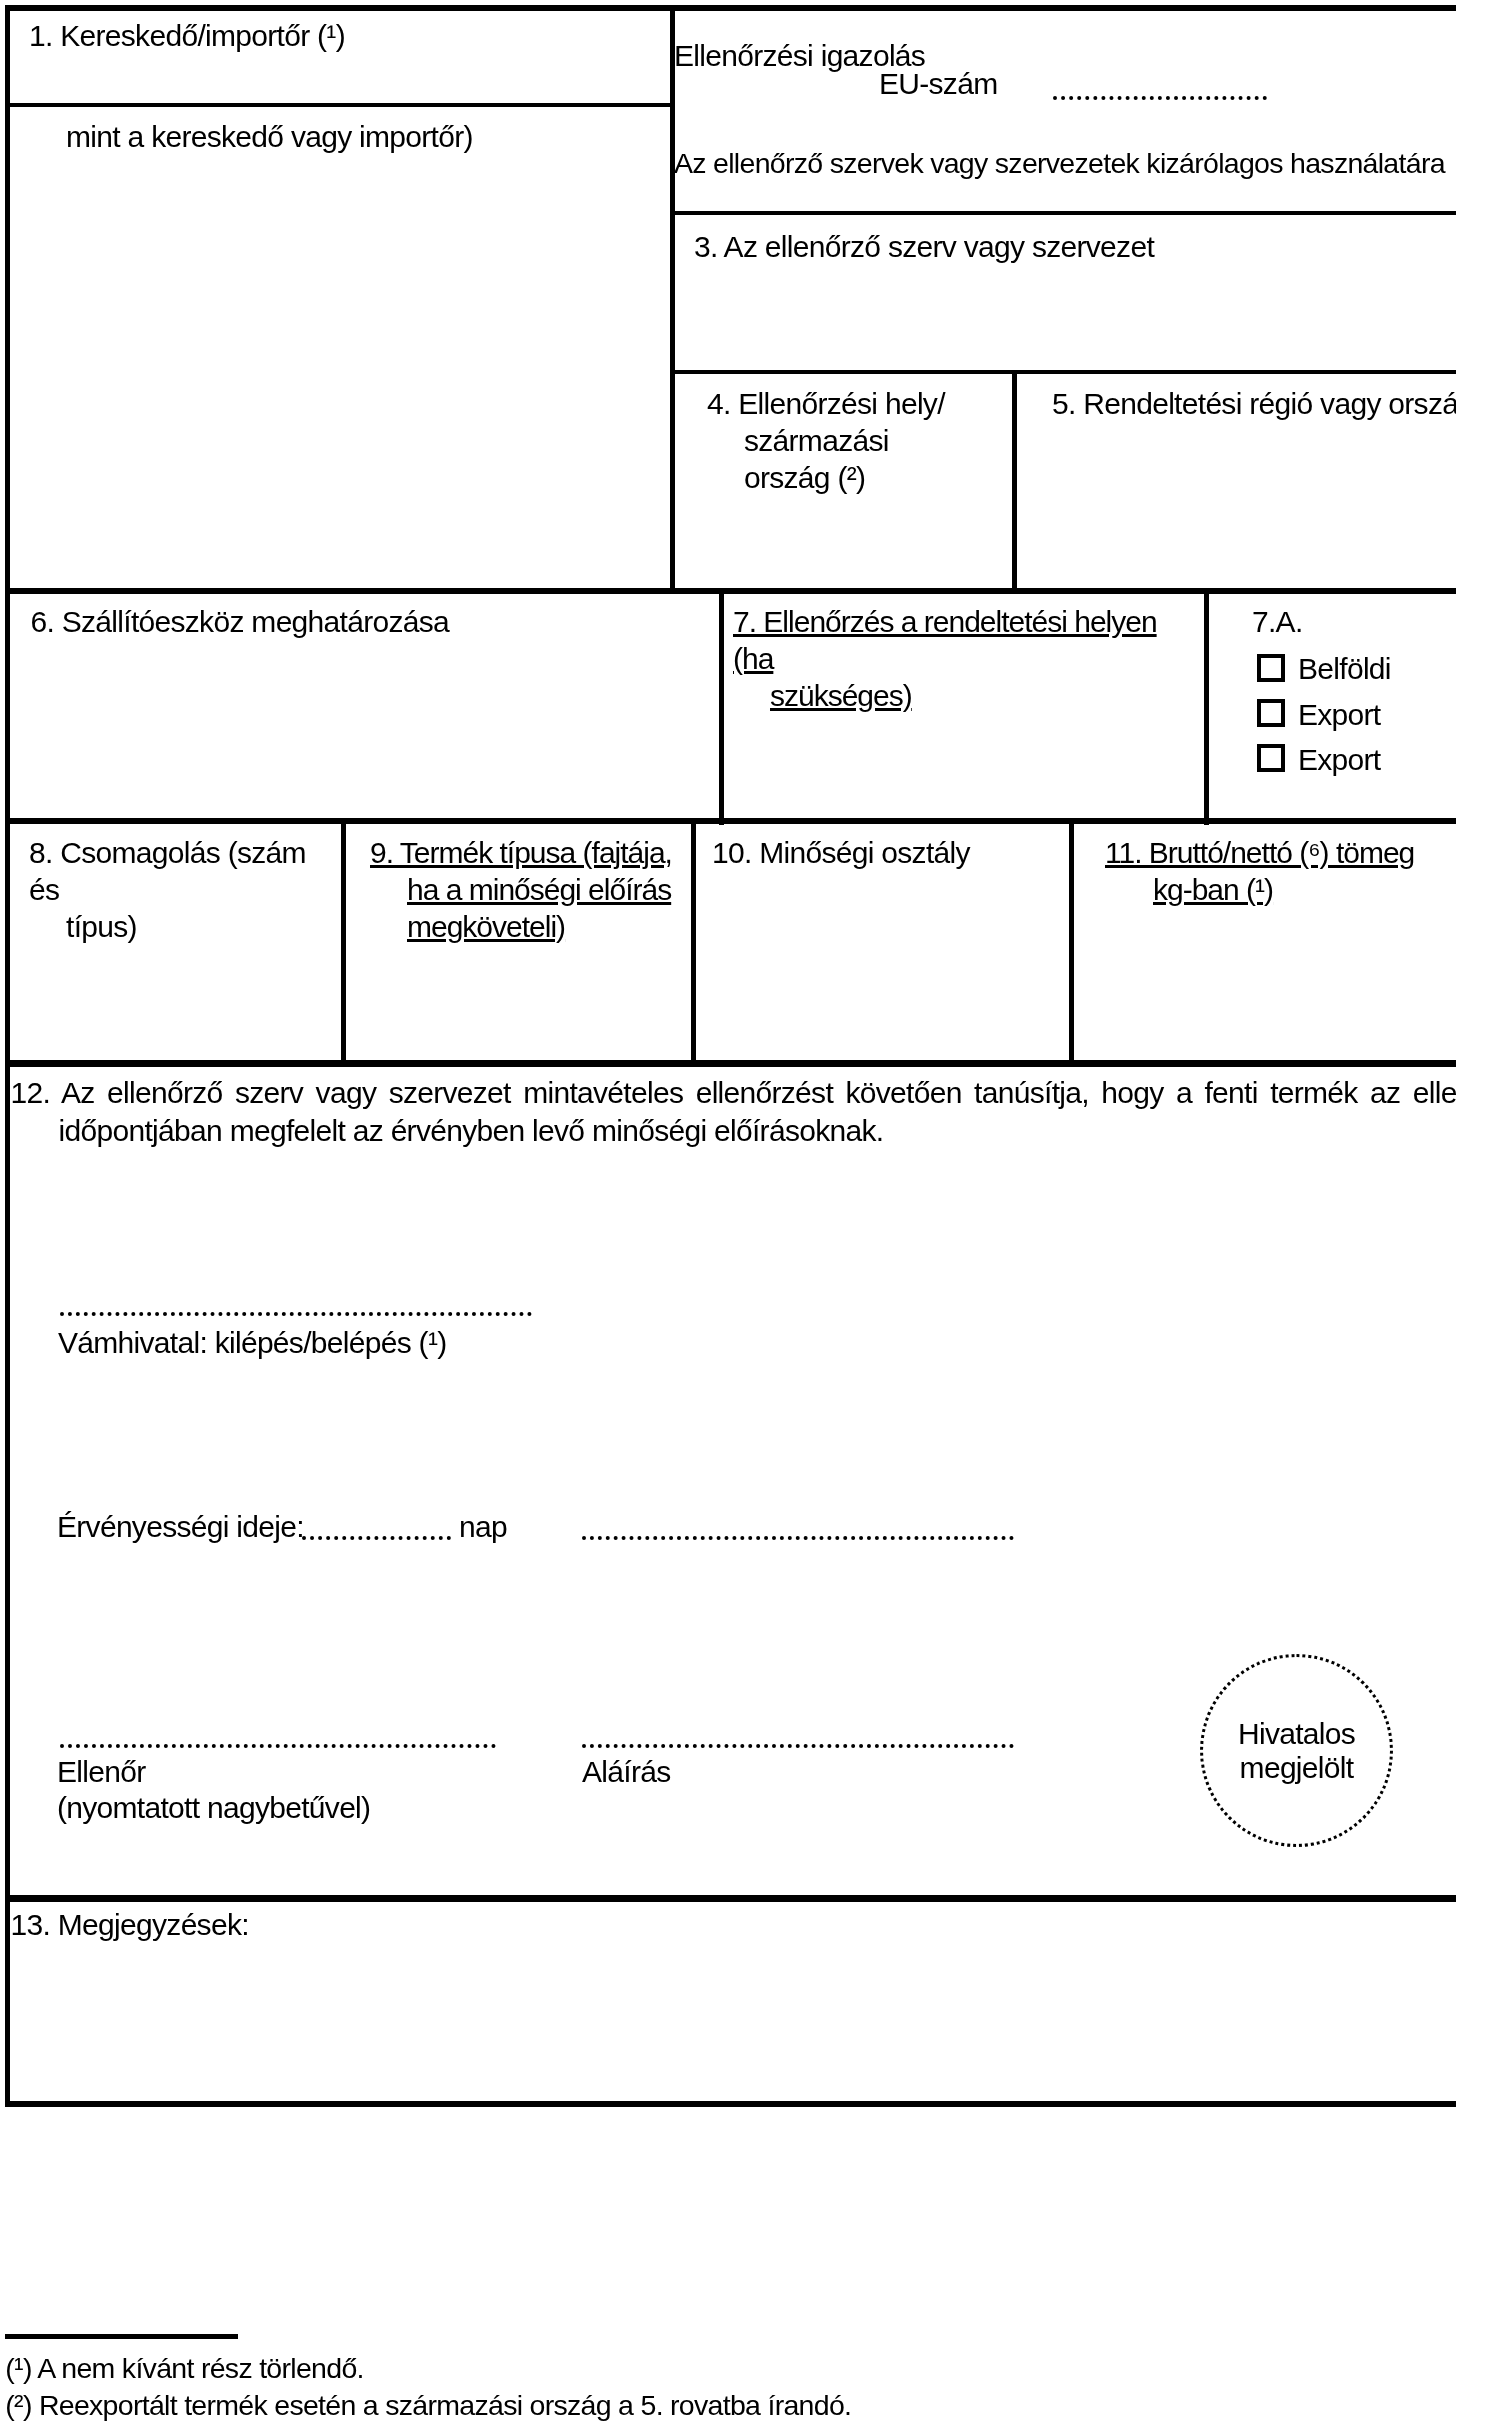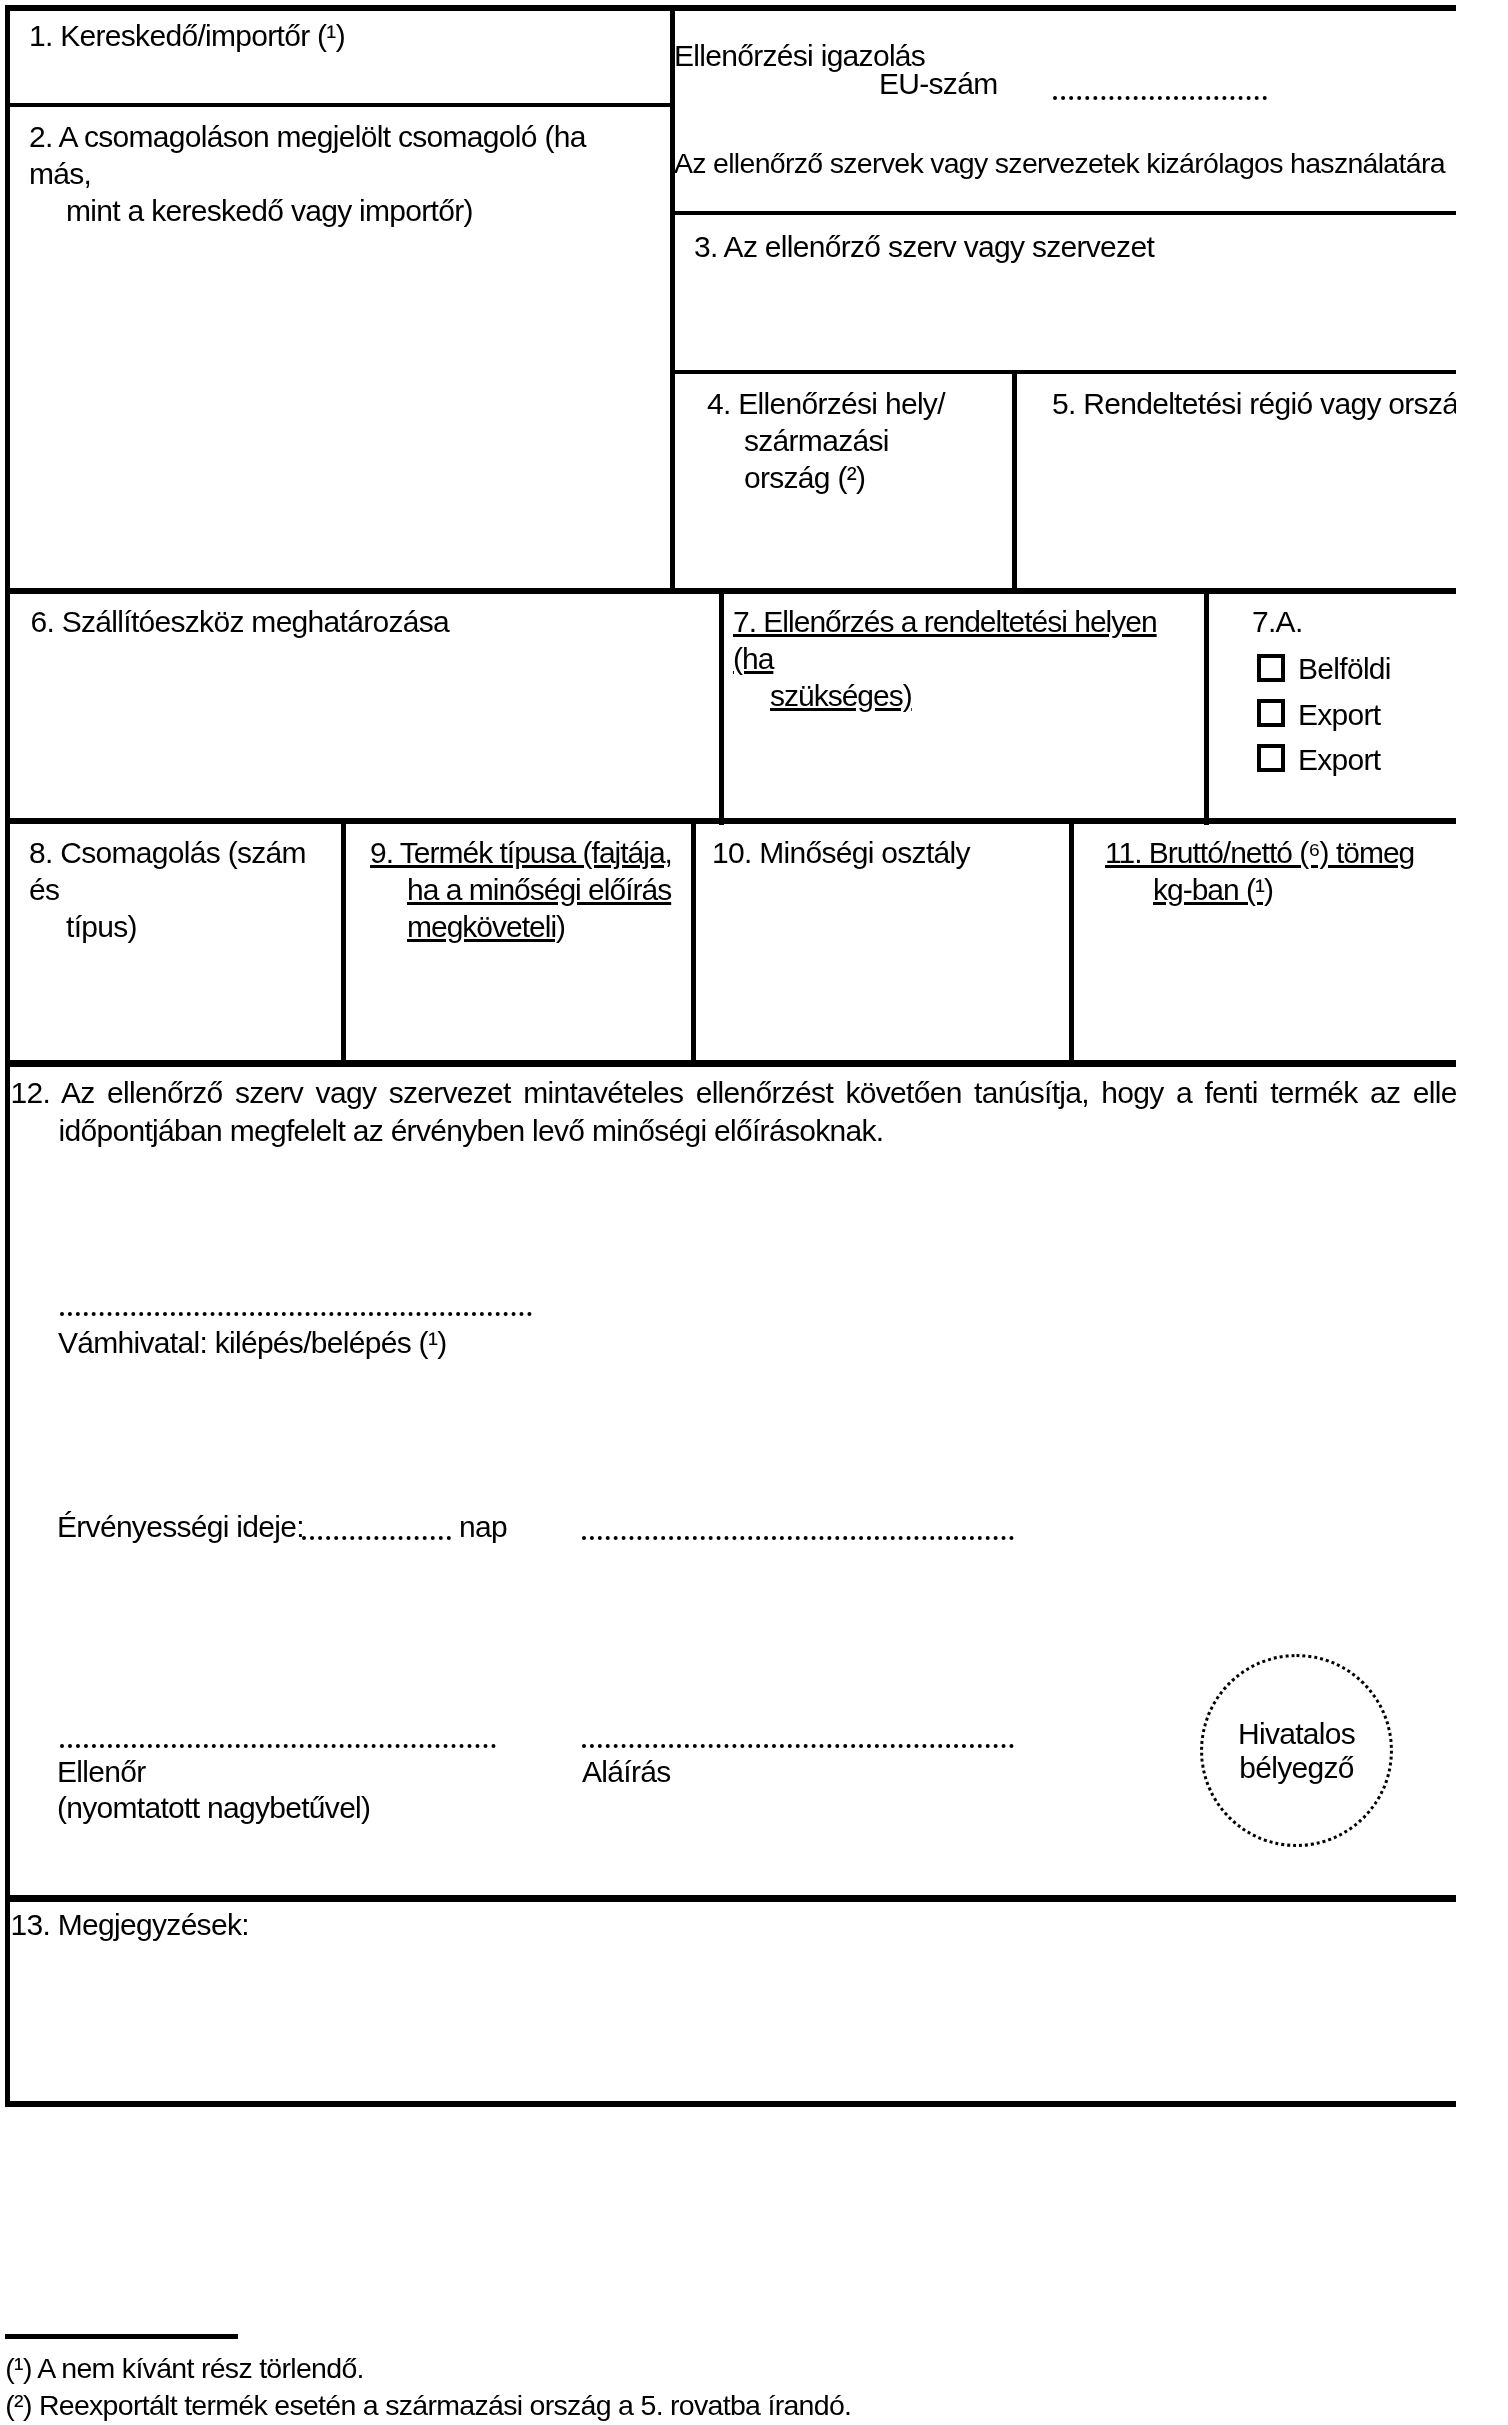--- a/index.html
+++ b/index.html
@@ -52,21 +52,20 @@
   <div class="ln" style="left:691px;top:818px;width:4.6px;height:248px"></div>
   <div class="ln" style="left:1069px;top:818px;width:4.6px;height:248px"></div>
 
   <div class="ln" style="left:5.3px;top:1060px;width:1496px;height:6.6px"></div>
   <div class="ln" style="left:5.3px;top:1895px;width:1496px;height:6.6px"></div>
   <div class="ln" style="left:5.3px;top:2334px;width:233px;height:5.3px"></div>
 
   <div class="txt hang56" style="left:29px;top:17px;width:597px">1. Kereskedő/importőr (¹)</div>
 
   <div class="txt lines" style="left:29px;top:118px;width:623px">
-    <div>2. A csomagoláson megjelölt csomagoló (ha más,</div>
     <div class="ind56">mint a kereskedő vagy importőr)</div>
   </div>
 
   <div class="txt center" style="left:674px;top:37px;width:828px">Ellenőrzési igazolás</div>
   <div class="txt" style="left:879px;top:65px">EU-szám</div>
   <div class="dotline" style="left:1053px;top:69px;width:214px;height:26.5px"></div>
   <div class="txt small center" style="left:674px;top:146px;width:828px">Az ellenőrző szervek vagy szervezetek kizárólagos használatára</div>
 
   <div class="txt hang56" style="left:694px;top:228px;width:782px">3. Az ellenőrző szerv vagy szervezet</div>
 
@@ -125,21 +124,21 @@
   <div class="dotline" style="left:582px;top:1509px;width:432px;height:26.5px"></div>
 
   <div class="dotline" style="left:60px;top:1716px;width:436px;height:28px"></div>
   <div class="dotline" style="left:582px;top:1716px;width:432px;height:28px"></div>
 
   <div class="txt" style="left:57px;top:1753px">Ellenőr</div>
   <div class="txt" style="left:57px;top:1789px">(nyomtatott nagybetűvel)</div>
   <div class="txt center" style="left:582px;top:1753px;width:432px">Aláírás</div>
 
   <div class="stamp" style="left:1200px;top:1654px;width:187px;height:187px">
-    <span class="stamp-text">Hivatalos bélyegző</span>
+    <span class="stamp-text">Hivatalos megjelölt</span>
   </div>
 
   <div class="txt hang72" style="left:10.6px;top:1906px;width:597px">13. Megjegyzések:</div>
 
   <div class="txt small" style="left:5.3px;top:2351px;width:1061px">(¹) A nem kívánt rész törlendő.</div>
   <div class="txt small" style="left:5.3px;top:2388px;width:1194px">(²) Reexportált termék esetén a származási ország a 5. rovatba írandó.</div>
 
 </div>
 
 

